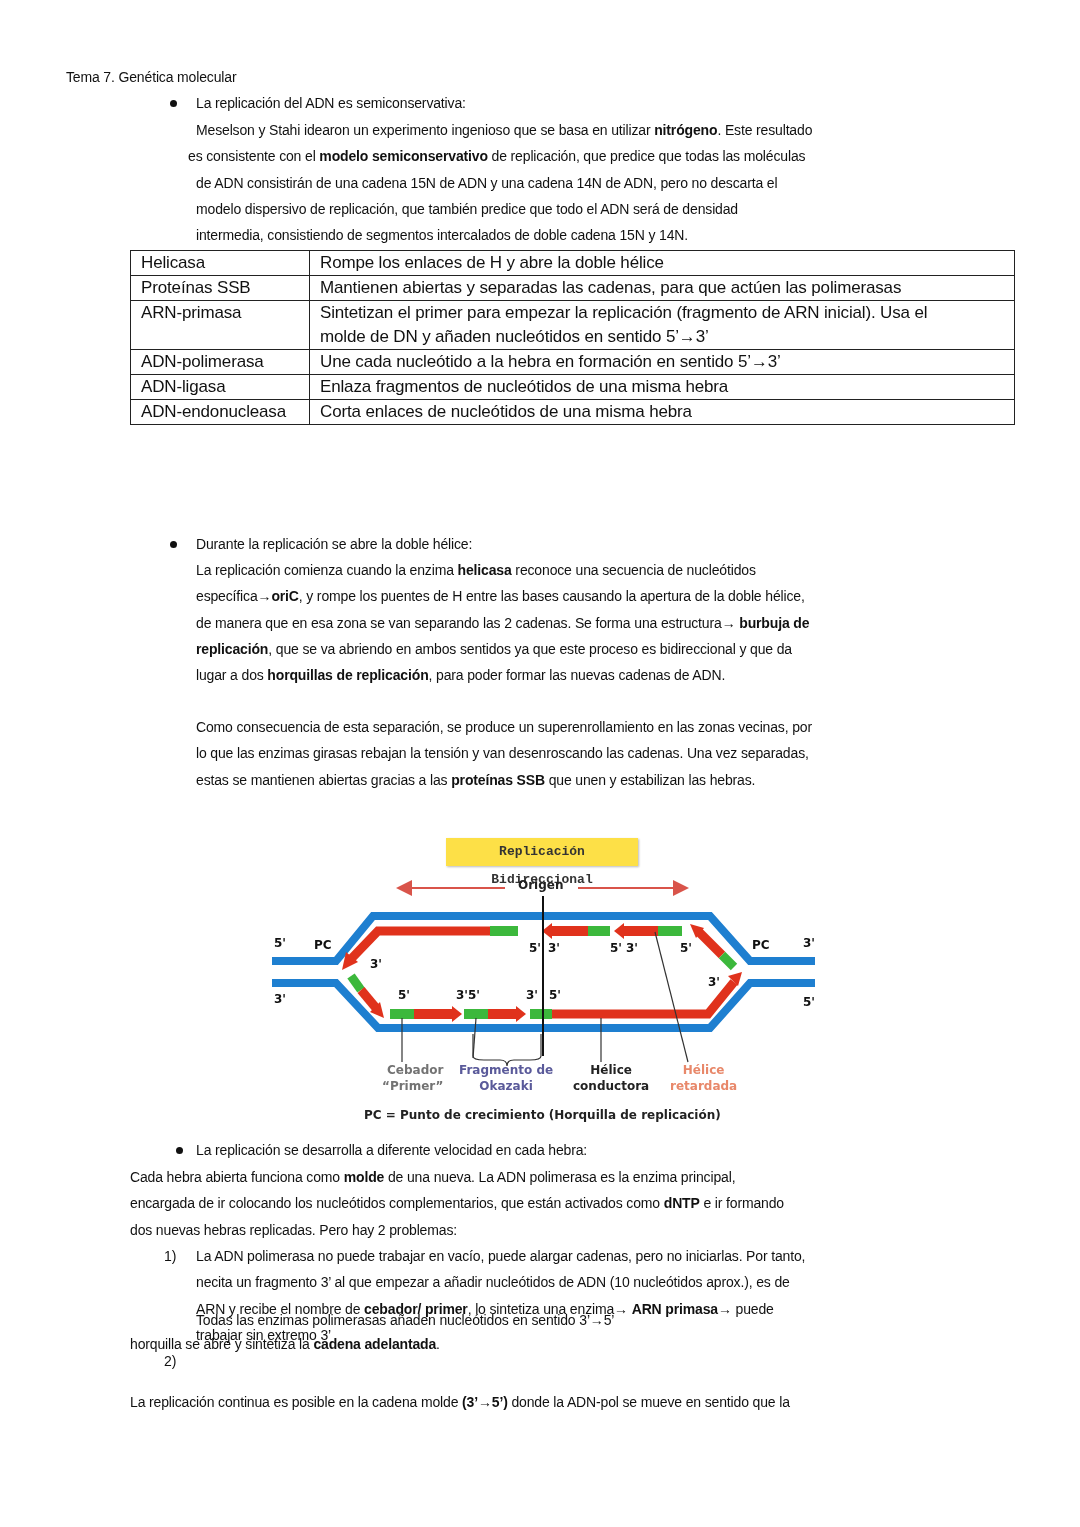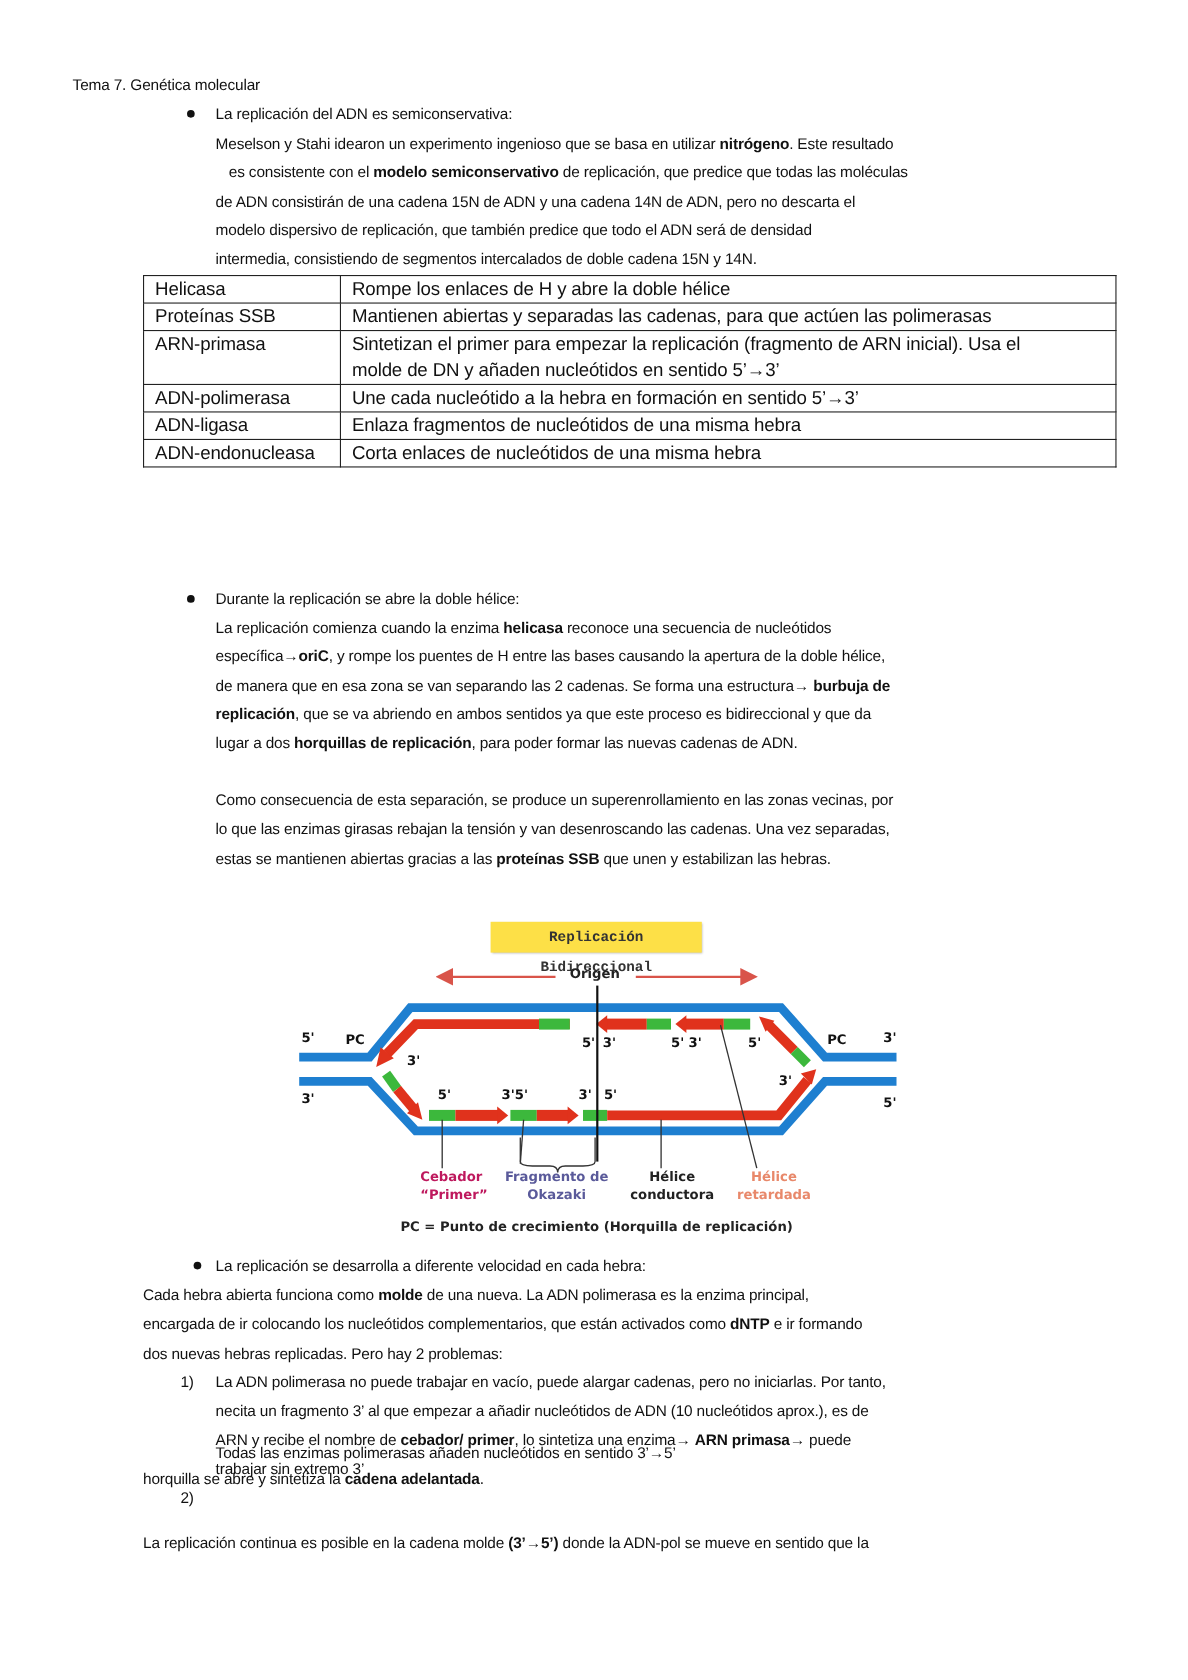--- a/index.html
+++ b/index.html
@@ -131,21 +131,21 @@
   <div class="dtext" style="left:288px;top:111px;">3'</div>
   <div class="dtext" style="left:350px;top:111px;">5'</div>
   <div class="dtext" style="left:366px;top:111px;">3'</div>
   <div class="dtext" style="left:420px;top:111px;">5'</div>
   <div class="dtext" style="left:110px;top:127px;">3'</div>
   <div class="dtext" style="left:448px;top:145px;">3'</div>
   <div class="dtext" style="left:138px;top:158px;">5'</div>
   <div class="dtext" style="left:196px;top:158px;">3'5'</div>
   <div class="dtext" style="left:266px;top:158px;">3'</div>
   <div class="dtext" style="left:289px;top:158px;">5'</div>
-  <div class="dtext" style="left:122px;top:232px;color:#be185d;text-align:left;line-height:16px;">
+  <div class="dtext" style="left:122px;top:232px;color:#737373;text-align:right;line-height:16px;">
     <div>Cebador</div>
       <div>“Primer”</div>
   </div>
   <div class="dtext" style="left:199px;top:232px;color:#5a5a9a;text-align:center;line-height:16px;">
     <div>Fragmento de</div>
       <div>Okazaki</div>
   </div>
   <div class="dtext" style="left:313px;top:232px;color:#222;text-align:center;line-height:16px;">
     <div>Hélice</div>
       <div>conductora</div>
@@ -160,21 +160,21 @@
 <div class="bullet" style="left:176px;top:1147px;"></div>
 <div class="line" style="left:196px;top:1137px;">La replicación se desarrolla a diferente velocidad en cada hebra:</div>
 <div></div>
 <div class="line" style="left:164px;top:1243px;">1)</div>
 <div></div>
 <div class="line" style="left:164px;top:1348px;">2)</div>
 <div></div>
 <div></div>
 
 <div class="line" style="left: 196px; top: 117px;"><span>Meselson y Stahi idearon un experimento ingenioso que se basa en utilizar </span><b>nitrógeno</b><span>. Este resultado</span></div>
-<div class="line" style="left: 208px; top: 143.3px;"><span>es consistente con el </span><b>modelo semiconservativo</b><span> de replicación, que predice que todas las moléculas</span></div>
+<div class="line" style="left: 188px; top: 143.3px;"><span>es consistente con el </span><b>modelo semiconservativo</b><span> de replicación, que predice que todas las moléculas</span></div>
 <div class="line" style="left: 196px; top: 169.6px;"><span>de ADN consistirán de una cadena 15N de ADN y una cadena 14N de ADN, pero no descarta el</span></div>
 <div class="line" style="left: 196px; top: 195.9px;"><span>modelo dispersivo de replicación, que también predice que todo el ADN será de densidad</span></div>
 <div class="line" style="left: 196px; top: 222.2px;"><span>intermedia, consistiendo de segmentos intercalados de doble cadena 15N y 14N.</span></div>
 <div class="line" style="left: 196px; top: 557px;"><span>La replicación comienza cuando la enzima </span><b>helicasa</b><span> reconoce una secuencia de nucleótidos</span></div>
 <div class="line" style="left: 196px; top: 583.3px;"><span>específica→</span><b>oriC</b><span>, y rompe los puentes de H entre las bases causando la apertura de la doble hélice,</span></div>
 <div class="line" style="left: 196px; top: 609.6px; text-align: center;"><span>de manera que en esa zona se van separando las 2 cadenas. Se forma una estructura→ </span><b>burbuja de</b><span></span></div>
 <div class="line" style="left: 196px; top: 635.9px;"><span></span><b>replicación</b><span>, que se va abriendo en ambos sentidos ya que este proceso es bidireccional y que da</span></div>
 <div class="line" style="left: 196px; top: 662.2px;"><span>lugar a dos </span><b>horquillas de replicación</b><span>, para poder formar las nuevas cadenas de ADN.</span></div>
 <div class="line" style="left: 196px; top: 714px;"><span>Como consecuencia de esta separación, se produce un superenrollamiento en las zonas vecinas, por</span></div>
 <div class="line" style="left: 196px; top: 740.3px;"><span>lo que las enzimas girasas rebajan la tensión y van desenroscando las cadenas. Una vez separadas,</span></div>

